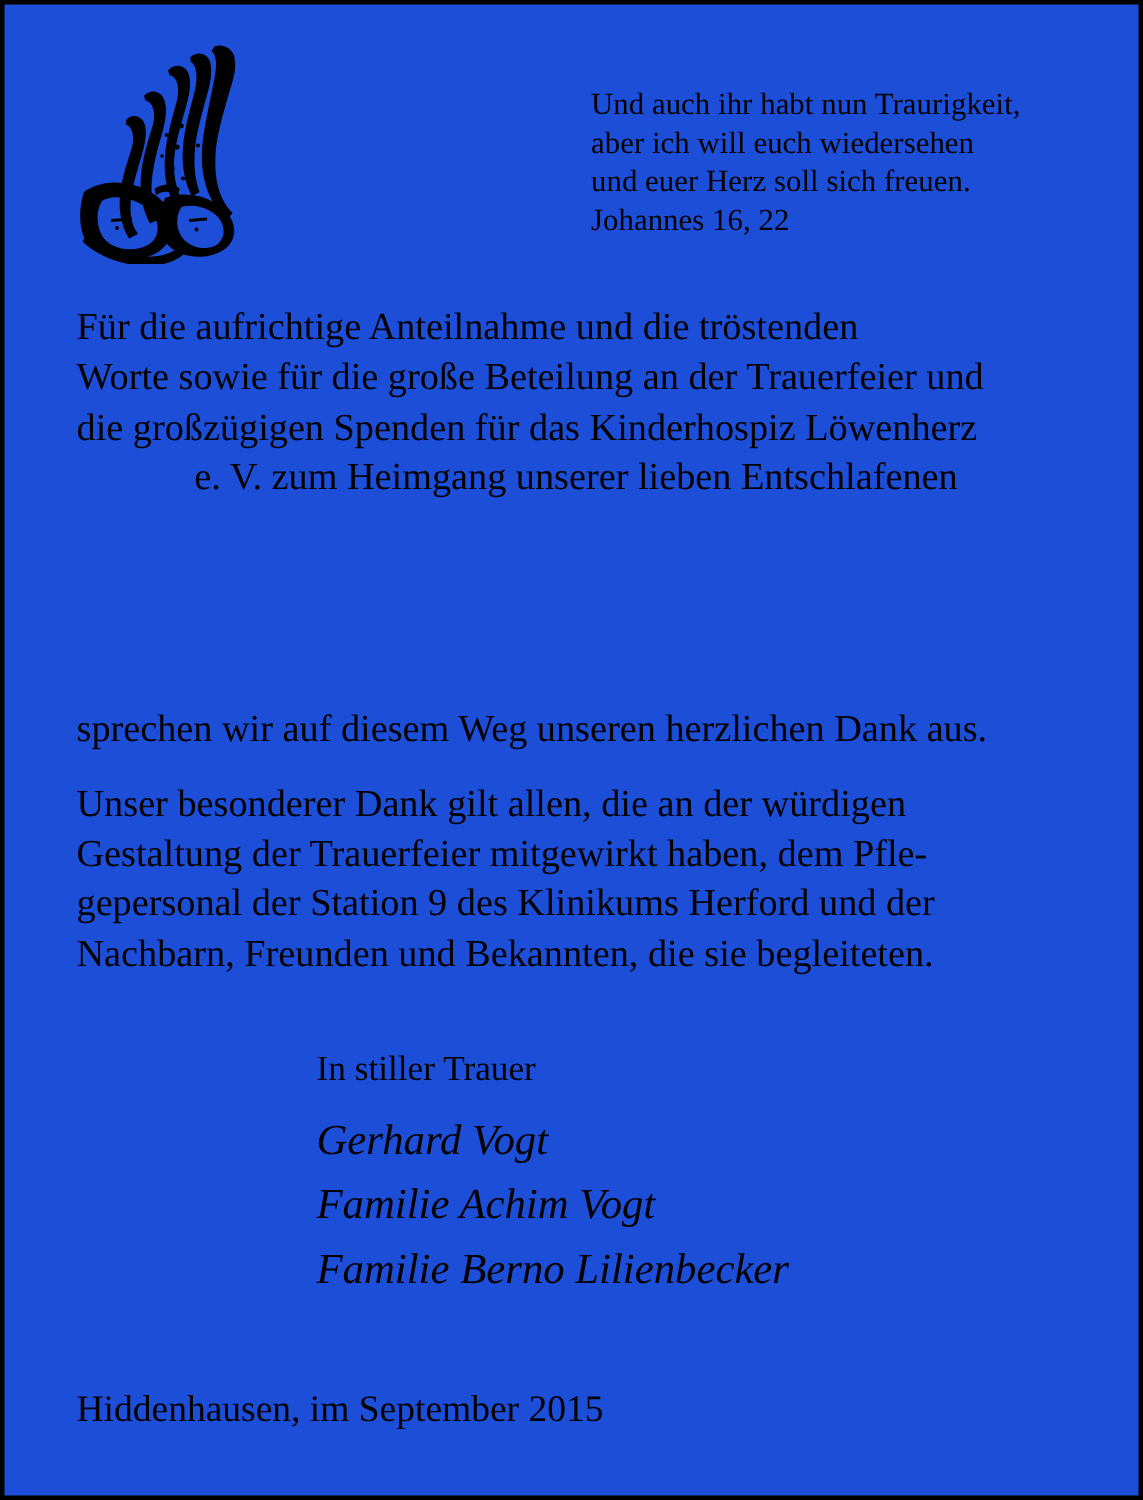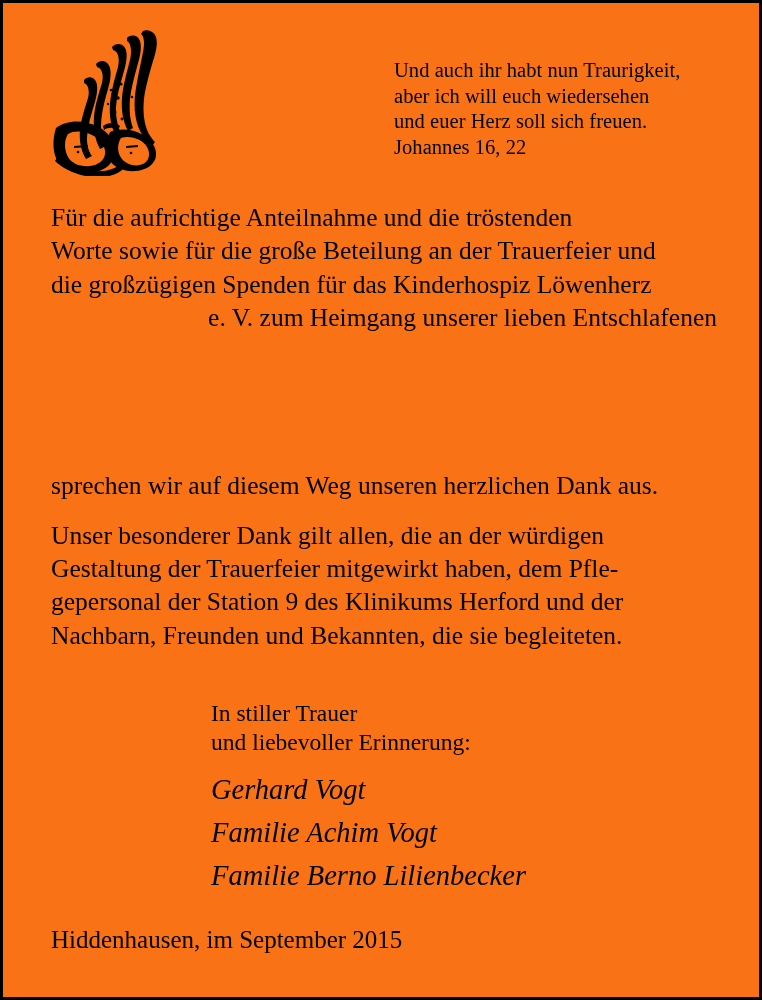--- a/index.html
+++ b/index.html
@@ -12,21 +12,21 @@
     font-family: "Liberation Serif", "DejaVu Serif", serif;
     color: #000000;
     -webkit-font-smoothing: antialiased;
   }
 
   .notice {
     position: relative;
     box-sizing: border-box;
     width: 762px;
     height: 1000px;
-    background: #f97316;
+    background: #1d4ed8;
     border: 3px solid #000000;
     overflow: hidden;
   }
 
   
   .header {
     position: relative;
     height: 175px;
   }
 
@@ -62,21 +62,21 @@
   }
 
   .para-intro {
     top: 198px;
     font-size: 25.5px;
     line-height: 33.3px;
     text-align: justify;
     text-justify: inter-word;
   }
   .para-intro .lastline {
-    text-align: right;
+    text-align: center;
   }
 
   .deceased-name {
     position: absolute;
     left: 48px;
     width: 666px;
     top: 352px;
     text-align: center;
     font-size: 58px;
     line-height: 62px;
@@ -233,21 +233,20 @@
   <div class="body-block para-special">
     <div>Unser besonderer Dank gilt allen, die an der würdigen</div>
     <div>Gestaltung der Trauerfeier mitgewirkt haben, dem Pfle-</div>
     <div>gepersonal der Station 9 des Klinikums Herford und der</div>
     <div class="lastline">Nachbarn, Freunden und Bekannten, die sie begleiteten.</div>
   </div>
 
   <div class="mourners">
     <div class="mourners-intro">
       <div>In stiller Trauer</div>
-      <div>und liebevoller Erinnerung:</div>
     </div>
     <div class="mourners-list">
       <div class="mourner">Gerhard Vogt</div>
       <div class="mourner">Familie Achim Vogt</div>
       <div class="mourner">Familie Berno Lilienbecker</div>
     </div>
   </div>
 
   <div class="place-date">Hiddenhausen, im September 2015</div>
 

